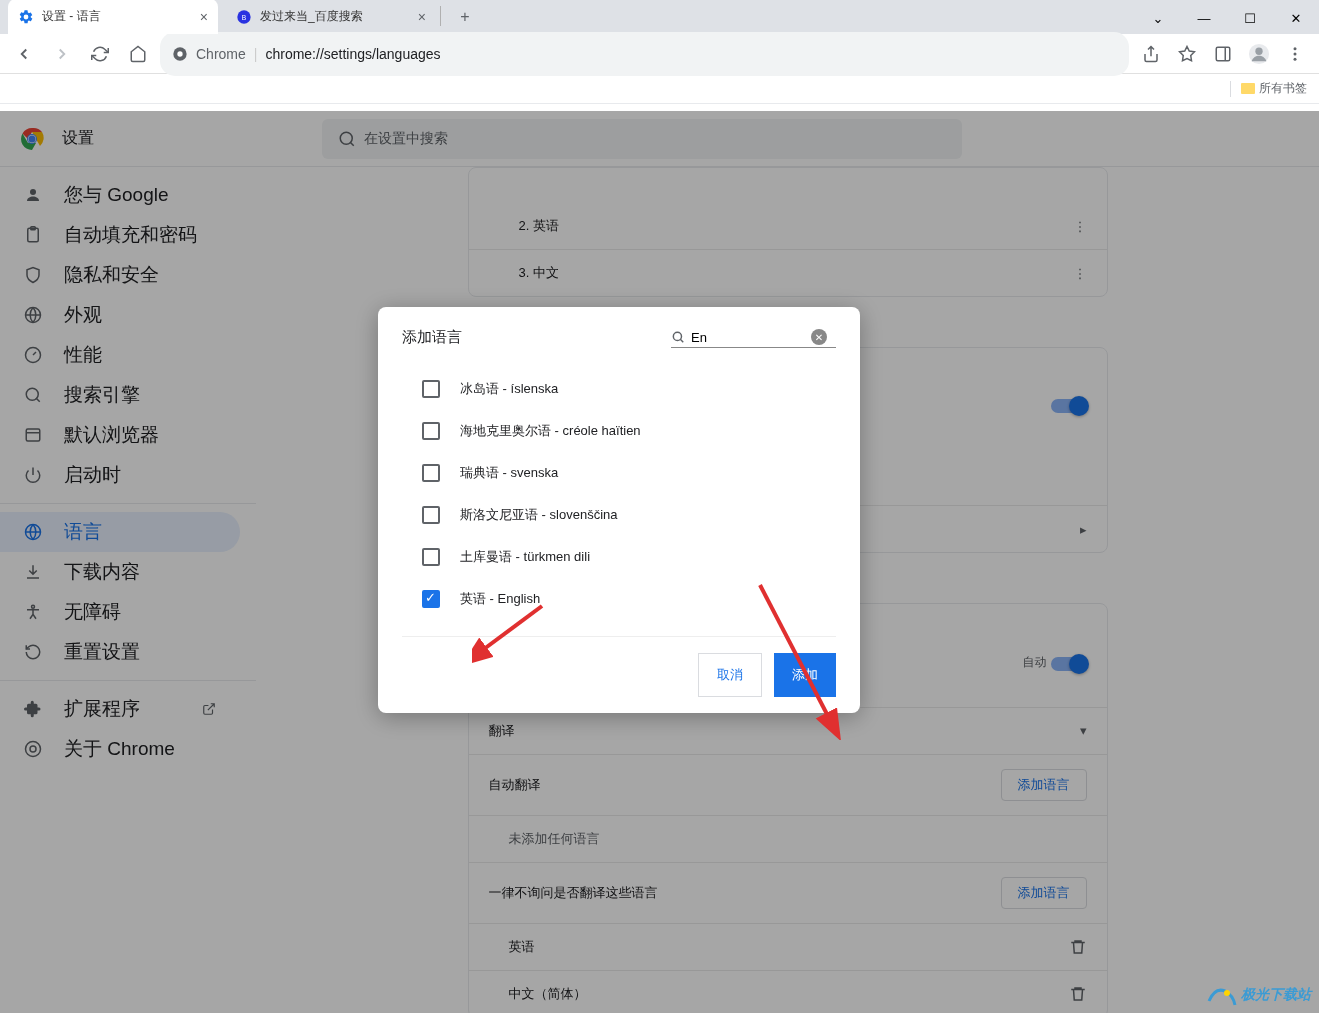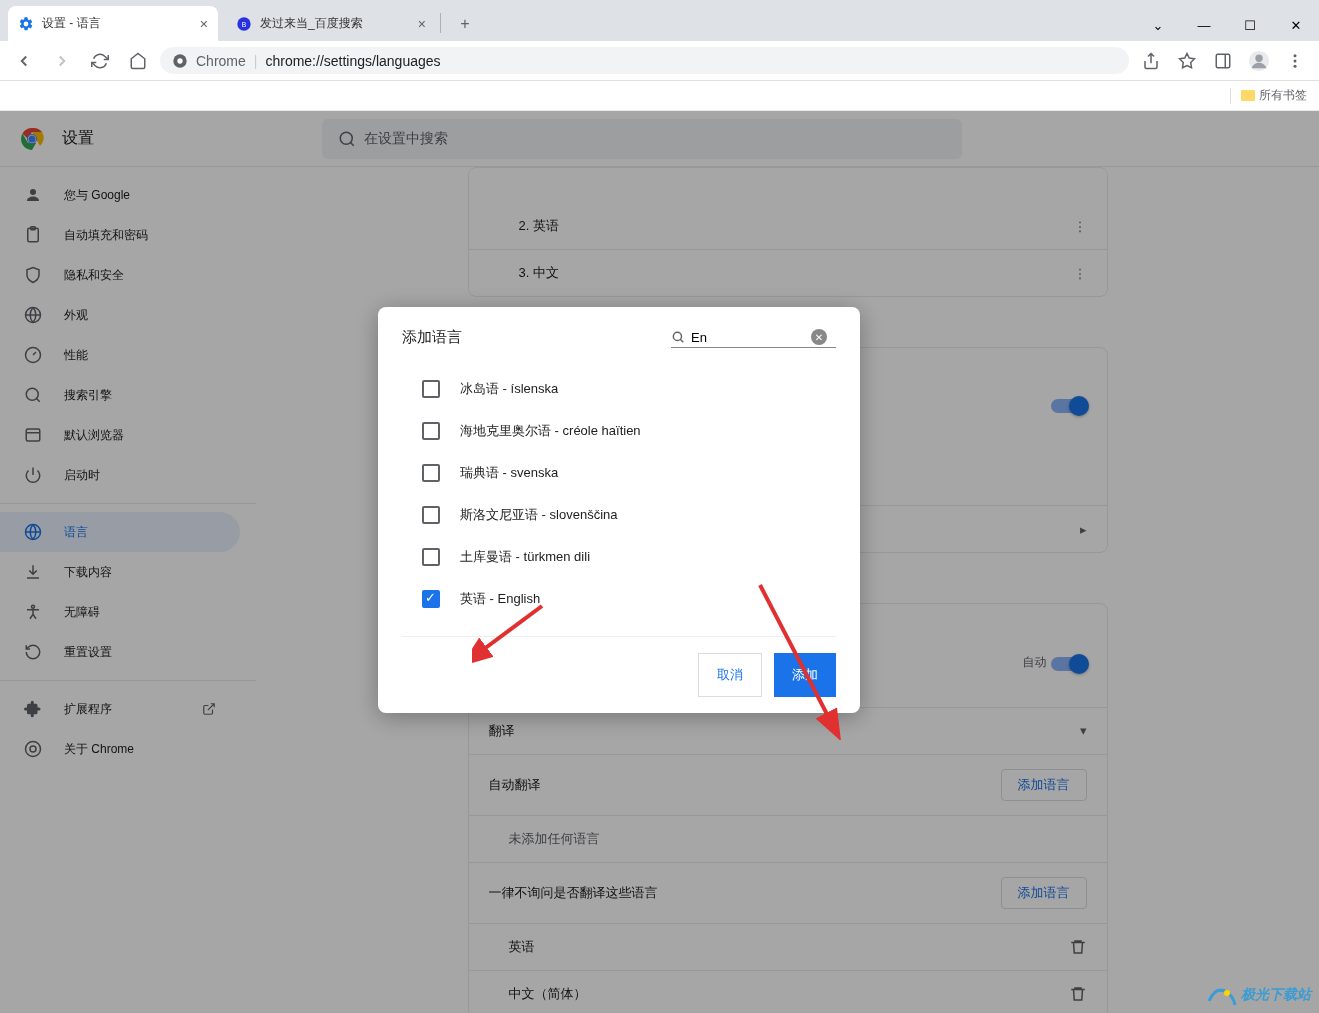--- a/index.html
+++ b/index.html
@@ -1,52 +1,52 @@
 <!DOCTYPE html>
 <html><head>
 <meta charset="utf-8">
 <style>
 * { margin: 0; padding: 0; box-sizing: border-box; font-family: "Microsoft YaHei", Arial, sans-serif; }
 body { width: 1319px; height: 1013px; overflow: hidden; background: #fff; position: relative; }
 
 
-.browser-top { height: 41px; background: #dee1e6; display: flex; align-items: flex-end; }
+.browser-top { height: 34px; background: #dee1e6; display: flex; align-items: flex-end; }
 .tab { height: 35px; background: #fff; border-radius: 8px 8px 0 0; margin-left: 8px; padding: 0 10px; display: flex; align-items: center; gap: 8px; font-size: 12px; color: #333; min-width: 210px; position: relative; }
 .tab.inactive { background: transparent; }
 .tab .favicon { width: 16px; height: 16px; display: flex; align-items: center; justify-content: center; }
 .tab .tab-close { margin-left: auto; color: #5f6368; font-size: 14px; cursor: pointer; }
 .tab-plus { width: 28px; height: 28px; display: flex; align-items: center; justify-content: center; color: #5f6368; margin-left: 6px; margin-bottom: 3px; border-radius: 50%; }
 .win-controls { margin-left: auto; display: flex; gap: 0; }
 .win-controls span { width: 46px; height: 32px; display: flex; align-items: center; justify-content: center; color: #000; font-size: 13px; }
 
 .addr-row { height: 40px; display: flex; align-items: center; padding: 0 8px; gap: 6px; border-bottom: 1px solid #e0e0e0; }
 .nav-btn { width: 32px; height: 32px; display: flex; align-items: center; justify-content: center; color: #5f6368; border-radius: 50%; }
 .nav-btn.disabled { color: #bdc1c6; }
-.addr-bar { flex: 1; height: 27px; background: #f1f3f4; border-radius: 15px; display: flex; align-items: center; padding: 0 12px; gap: 8px; color: #5f6368; font-size: 14px; }
+.addr-bar { flex: 1; height: 44px; background: #f1f3f4; border-radius: 15px; display: flex; align-items: center; padding: 0 12px; gap: 8px; color: #5f6368; font-size: 14px; }
 .addr-bar .chrome-label { color: #5f6368; }
 .addr-bar .divider { color: #ccc; }
 .addr-bar .url { color: #202124; }
 .addr-icons { display: flex; gap: 4px; }
 .addr-icons span { width: 32px; height: 32px; display: flex; align-items: center; justify-content: center; color: #5f6368; }
 
 .bm-row { height: 30px; display: flex; align-items: center; justify-content: flex-end; padding: 0 12px; border-bottom: 1px solid #e8eaed; gap: 10px; font-size: 12px; color: #5f6368; }
 .bm-row .bm-divider { width: 1px; height: 16px; background: #dadce0; }
 .bm-folder { display: flex; align-items: center; gap: 4px; }
 .bm-folder .folder-icon { width: 14px; height: 11px; background: #ffd968; border-radius: 1px; }
 
 
 .settings-page { position: absolute; top: 111px; left: 0; right: 0; bottom: 0; background: #fff; display: flex; flex-direction: column; }
 .settings-header { height: 56px; display: flex; align-items: center; padding: 0 20px; gap: 18px; border-bottom: 1px solid #e8eaed; }
 .chrome-logo { width: 24px; height: 24px; }
 .settings-title { font-size: 16px; color: #202124; }
 .settings-search { margin-left: 210px; width: 640px; height: 40px; background: #f1f3f4; border-radius: 6px; display: flex; align-items: center; padding: 0 16px; gap: 8px; color: #5f6368; font-size: 14px; }
 
 .settings-body { flex: 1; display: flex; overflow: hidden; }
 .settings-nav { width: 256px; padding: 8px 0; }
-.nav-item { height: 40px; display: flex; align-items: center; padding: 0 24px; gap: 20px; font-size: 12px; color: #202124; border-radius: 0 20px 20px 0; margin-right: 16px; }
+.nav-item { height: 40px; display: flex; align-items: center; padding: 0 24px; gap: 20px; font-size: 19px; color: #202124; border-radius: 0 20px 20px 0; margin-right: 16px; }
 .nav-item.active { background: #e8f0fe; color: #1a73e8; }
 .nav-item.active .nav-icon { color: #1a73e8; }
 .nav-icon { width: 20px; color: #5f6368; display: flex; align-items: center; }
 .nav-divider { height: 1px; background: #e8eaed; margin: 8px 0; }
 .nav-item .ext-icon { margin-left: auto; color: #5f6368; }
 
 .settings-main { flex: 1; overflow-y: auto; padding: 0 24px; }
 .content-wrap { max-width: 640px; margin: 0 auto; }
 .card { border: 1px solid #e8eaed; border-radius: 8px; background: #fff; margin-bottom: 20px; }
 .card-row { padding: 14px 20px; display: flex; align-items: center; font-size: 13px; color: #202124; border-top: 1px solid #eaeaea; }

